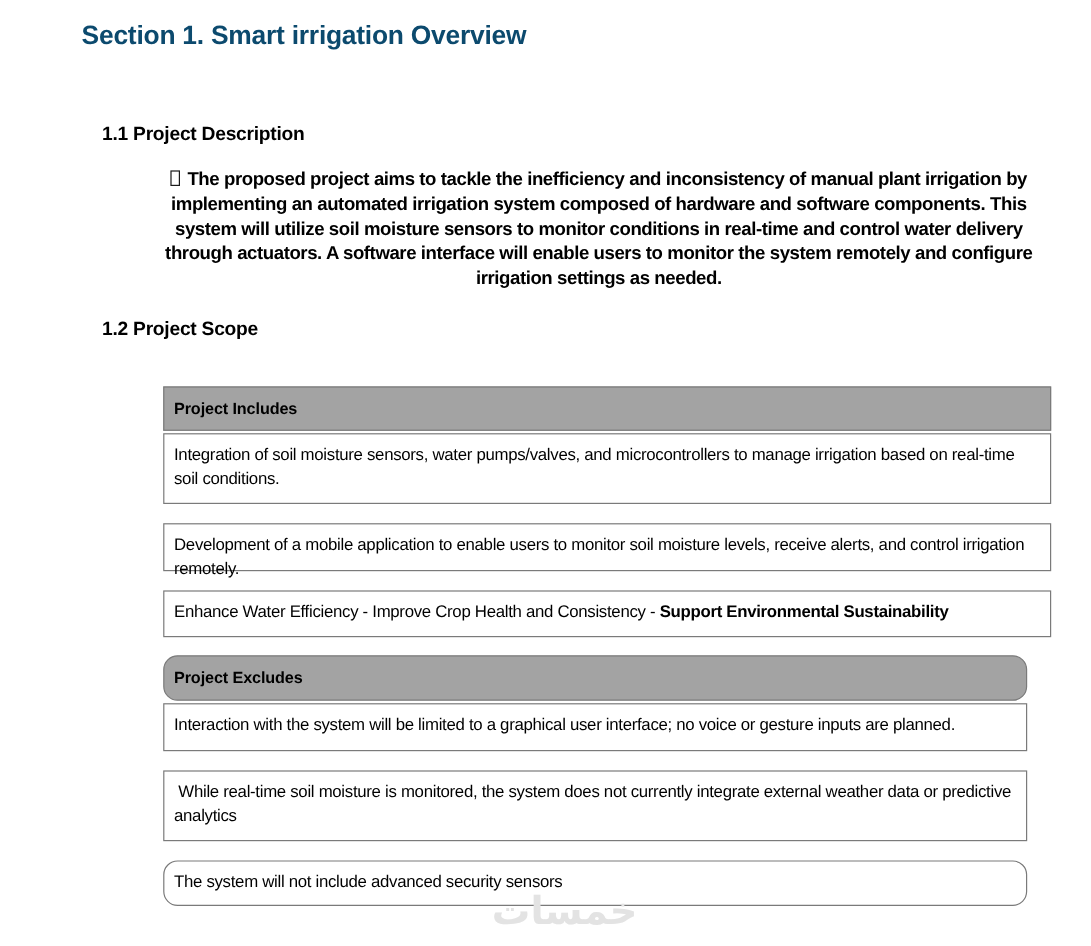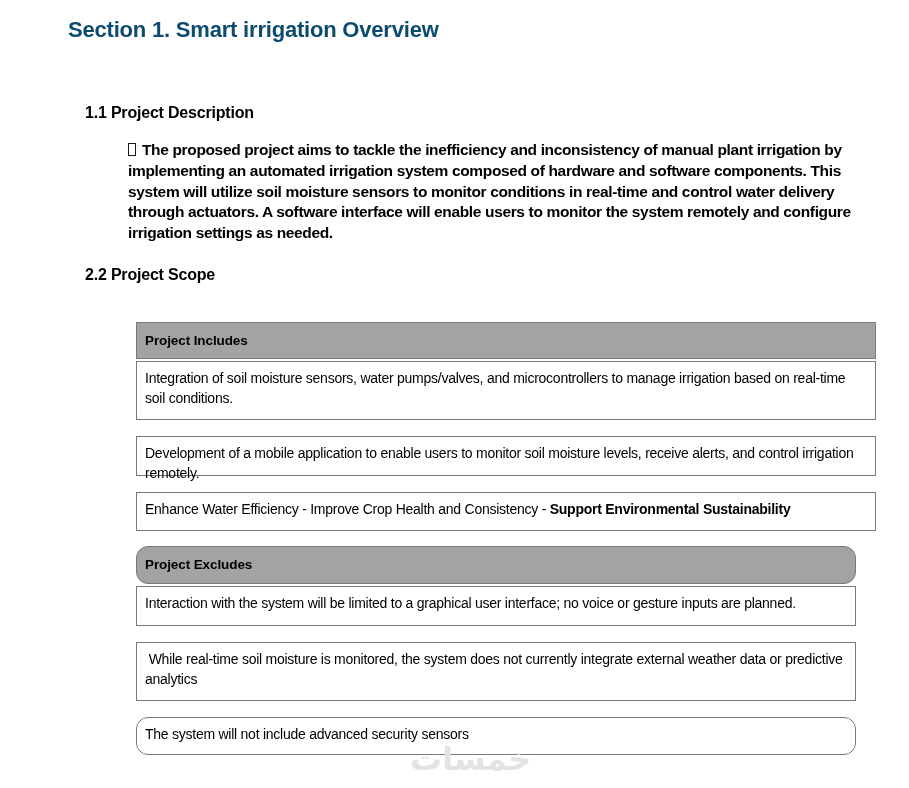--- a/index.html
+++ b/index.html
@@ -34,20 +34,21 @@
   .para {
     position: absolute;
     left: 128px;
     top: 140px;
     width: 742px;
     font-size: 15.5px;
     font-weight: bold;
     letter-spacing: -0.35px;
     line-height: 20.8px;
     color: #000000;
+    text-align: center;
   }
   .glyph-box {
     display: inline-block;
     width: 8px;
     height: 13px;
     border: 1.4px solid #1a1a1a;
     margin-right: 6px;
     vertical-align: -1px;
   }
   .doc-table {
@@ -98,21 +99,21 @@
 <body>
 
 <div class="page">
 
   <h1 class="doc-title">Section 1. Smart irrigation Overview</h1>
 
   <h2 class="sub-heading h11">1.1 Project Description</h2>
 
   <p class="para"><span class="glyph-box"></span><span>The proposed project aims to tackle the inefficiency and inconsistency of manual plant irrigation by implementing an automated irrigation system composed of hardware and software components. This system will utilize soil moisture sensors to monitor conditions in real-time and control water delivery through actuators. A software interface will enable users to monitor the system remotely and configure irrigation settings as needed.</span></p>
 
-  <h2 class="sub-heading h12">2.2 Project Scope</h2>
+  <h2 class="sub-heading h12">1.2 Project Scope</h2>
 
   <div class="doc-table tbl-includes">
     <div class="t-header">Project Includes</div>
     <div class="t-row h59">Integration of soil moisture sensors, water pumps/valves, and microcontrollers to manage irrigation based on real-time soil conditions.</div>
     <div class="t-row h55">Development of a mobile application to enable users to monitor soil moisture levels, receive alerts, and control irrigation remotely.</div>
     <div class="t-row h39"><span>Enhance Water Efficiency - Improve Crop Health and Consistency - </span><span class="bold-part">Support Environmental Sustainability</span></div>
   </div>
 
   <div class="doc-table tbl-excludes">
     <div class="t-header h38">Project Excludes</div>

